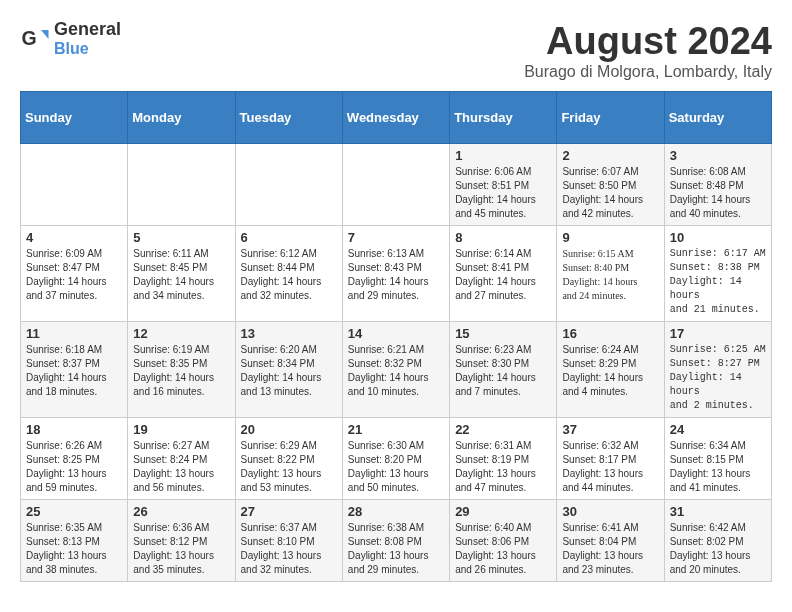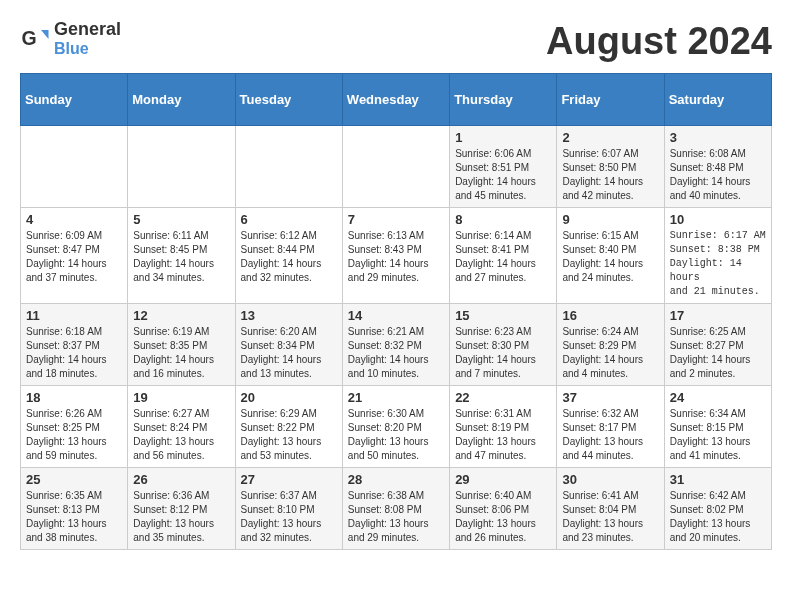--- a/index.html
+++ b/index.html
@@ -106,20 +106,21 @@
       <text x="2" y="28" font-size="26" font-weight="bold" fill="#333">G</text>
       <polygon points="28,8 38,8 38,20" fill="#4a90d9"></polygon>
     </svg>
     <div class="logo-text">
       <span class="logo-general">General</span>
       <span class="logo-blue">Blue</span>
     </div>
   </div>
   <div class="title-section">
     <div class="month-title">August 2024</div>
+    <div class="location-title">Burago di Molgora, Lombardy, Italy</div>
   </div>
 </div>
 
 <table>
   <thead>
     <tr>
     <th>Sunday</th>
         <th>Monday</th>
         <th>Tuesday</th>
         <th>Wednesday</th>
@@ -187,21 +188,21 @@
         </td>
         <td>
           <div class="day-number">8</div>
           <div class="day-info" style="white-space: pre-line;">Sunrise: 6:14 AM
 Sunset: 8:41 PM
 Daylight: 14 hours
 and 27 minutes.</div>
         </td>
         <td>
           <div class="day-number">9</div>
-          <div class="day-info" style="white-space: pre-line;">Sunrise: 6:15 AM
+          <div class="day-info" style="white-space: pre-line; font-family: Liberation Serif, serif;">Sunrise: 6:15 AM
 Sunset: 8:40 PM
 Daylight: 14 hours
 and 24 minutes.</div>
         </td>
         <td>
           <div class="day-number">10</div>
           <div class="day-info" style="white-space: pre-line; font-family: Liberation Mono, monospace;">Sunrise: 6:17 AM
 Sunset: 8:38 PM
 Daylight: 14 hours
 and 21 minutes.</div>
@@ -245,21 +246,21 @@
         </td>
         <td>
           <div class="day-number">16</div>
           <div class="day-info" style="white-space: pre-line;">Sunrise: 6:24 AM
 Sunset: 8:29 PM
 Daylight: 14 hours
 and 4 minutes.</div>
         </td>
         <td>
           <div class="day-number">17</div>
-          <div class="day-info" style="white-space: pre-line;">Sunrise: 6:25 AM
+          <div class="day-info" style="white-space: pre-line; font-family: Liberation Mono, monospace;">Sunrise: 6:25 AM
 Sunset: 8:27 PM
 Daylight: 14 hours
 and 2 minutes.</div>
         </td>
       </tr>
       <tr>
         <td>
           <div class="day-number">18</div>
           <div class="day-info" style="white-space: pre-line;">Sunrise: 6:26 AM
 Sunset: 8:25 PM

